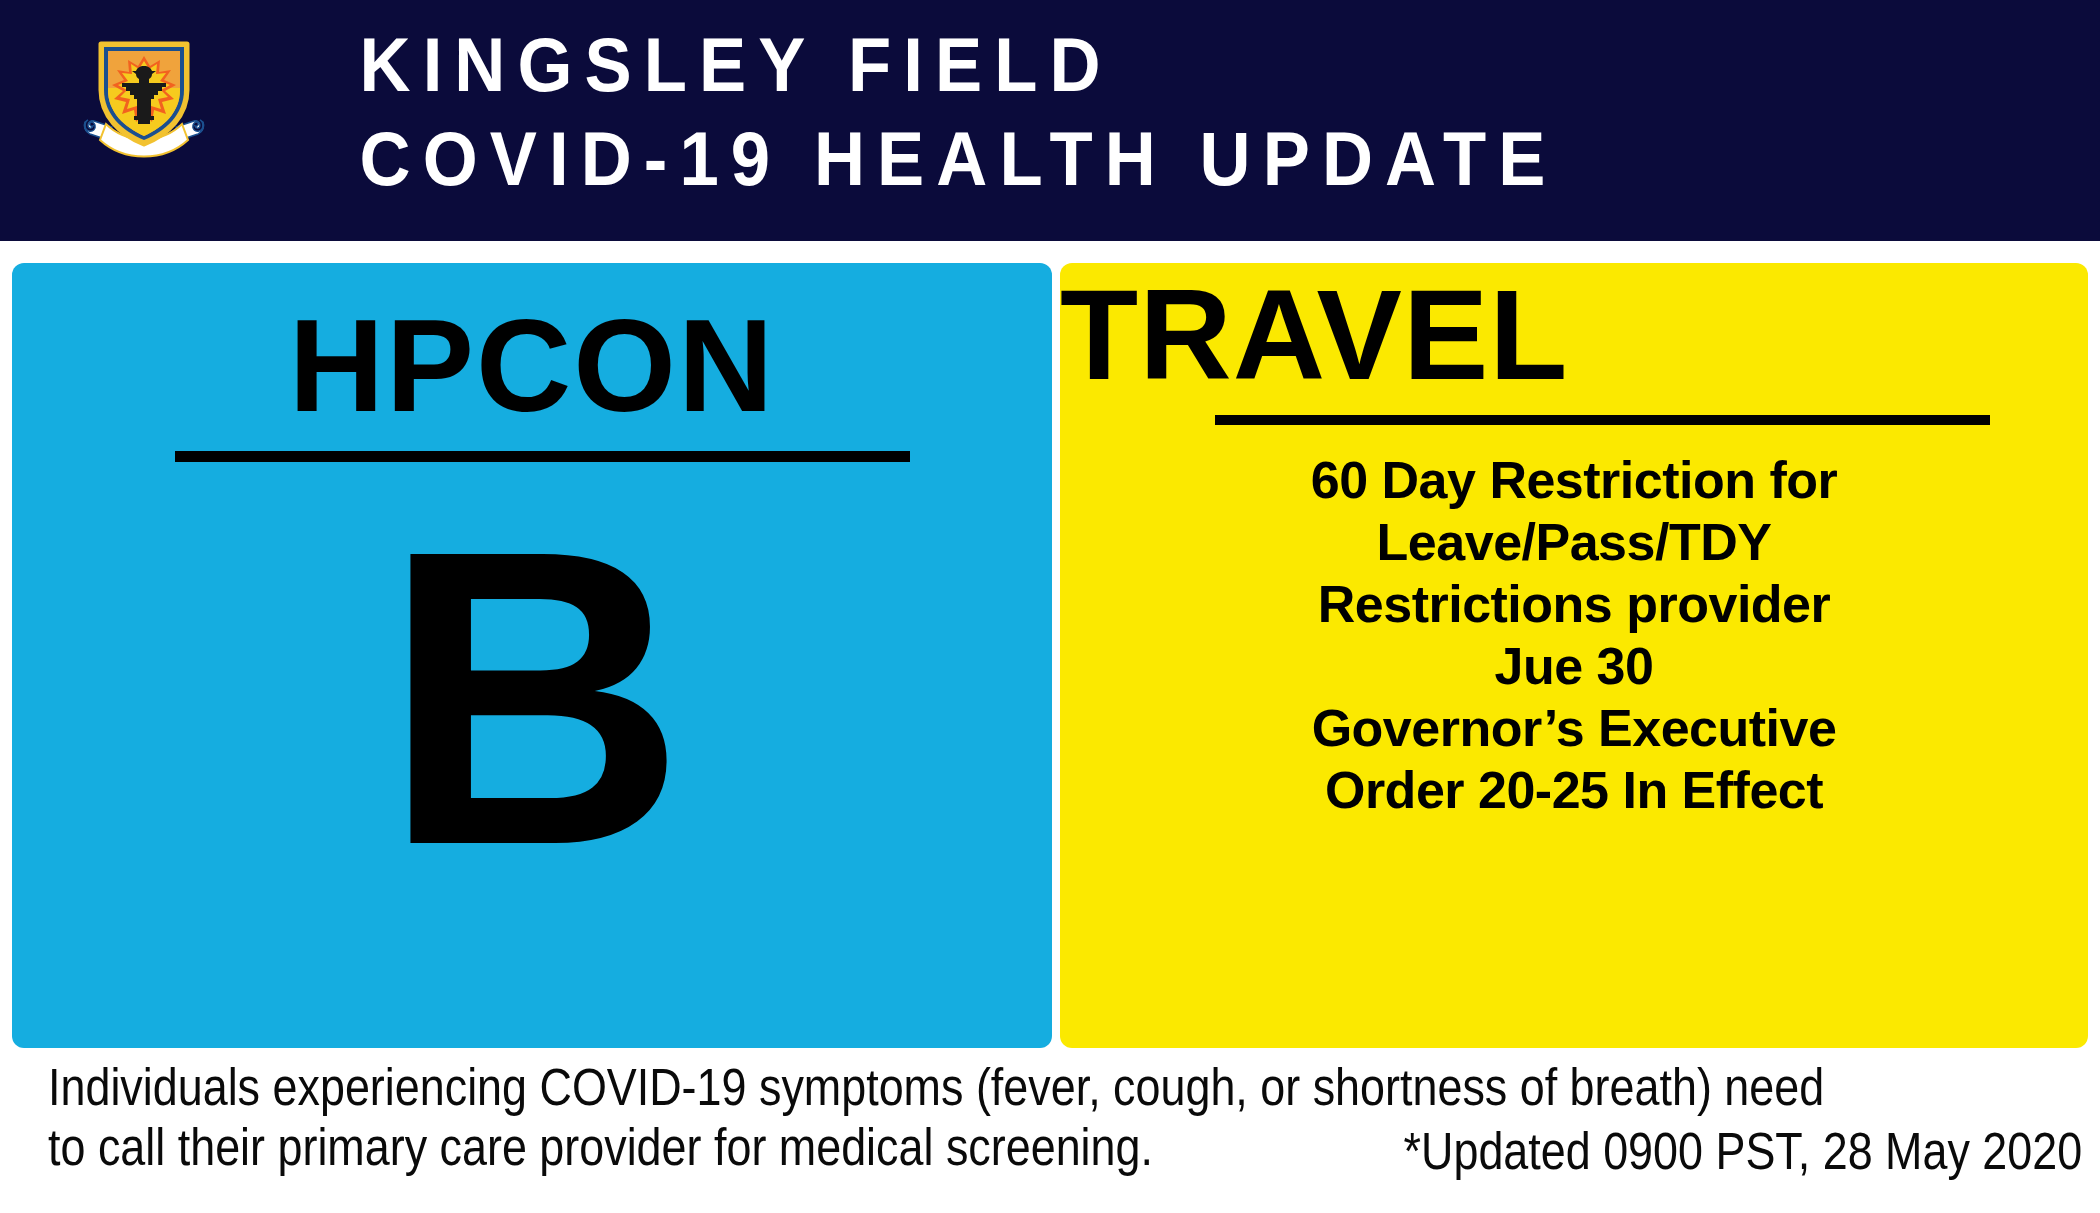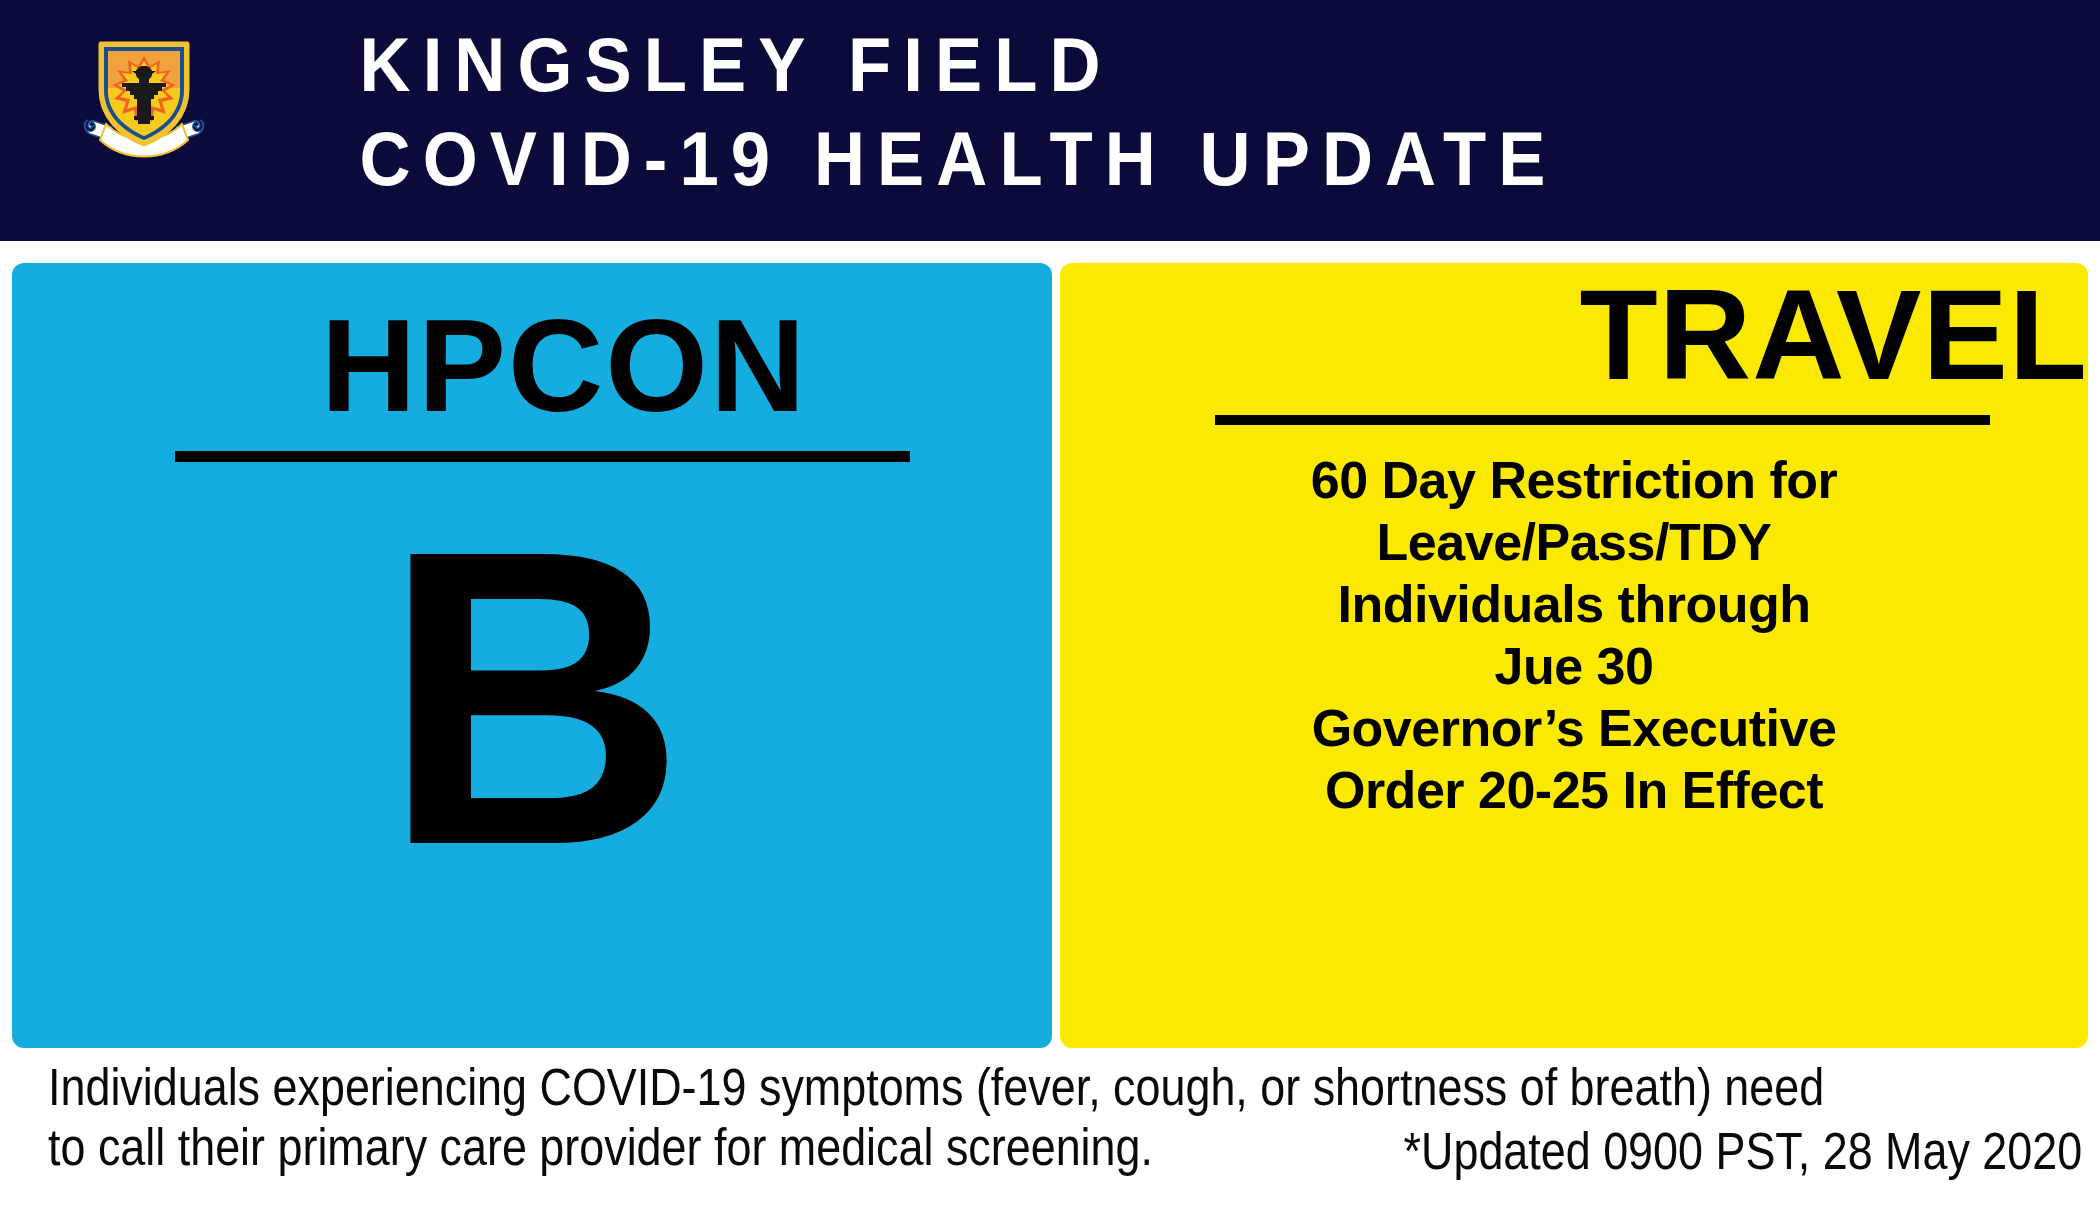--- a/index.html
+++ b/index.html
@@ -78,21 +78,20 @@
     left: 0;
     top: 28px;
     width: 1040px;
     text-align: center;
     color: #000000;
     font-family: "Liberation Sans", sans-serif;
     font-weight: bold;
     font-size: 132px;
     line-height: 150px;
     letter-spacing: 2px;
-    padding-left: 32px;
   }
   .hpcon-rule {
     position: absolute;
     left: 163px;
     top: 188px;
     width: 735px;
     height: 11px;
     background: #000000;
   }
   .hpcon-level {
@@ -108,21 +107,21 @@
     line-height: 470px;
     letter-spacing: -4px;
   }
 
   
   .travel-title {
     position: absolute;
     left: 0;
     top: -4px;
     width: 1028px;
-    text-align: right;
+    text-align: left;
     color: #000000;
     font-family: "Liberation Sans", sans-serif;
     font-weight: bold;
     font-size: 128px;
     line-height: 152px;
     letter-spacing: 1px;
   }
   .travel-rule {
     position: absolute;
     left: 155px;
@@ -226,21 +225,21 @@
 
   <div class="panel panel-travel">
     <div class="travel-title">TRAVEL</div>
     <div class="travel-rule"></div>
     <div class="travel-blocks">
       <div class="travel-block">
         <span class="travel-line">60 Day Restriction for</span>
       </div>
       <div class="travel-block">
         <span class="travel-line">Leave/Pass/TDY</span>
-        <span class="travel-line">Individuals through</span>
+        <span class="travel-line">Restrictions provider</span>
         <span class="travel-line">Jue 30</span>
       </div>
       <div class="travel-block">
         <span class="travel-line">Governor’s Executive</span>
         <span class="travel-line">Order 20-25 In Effect</span>
       </div>
     </div>
   </div>
 
   <div class="footer">

